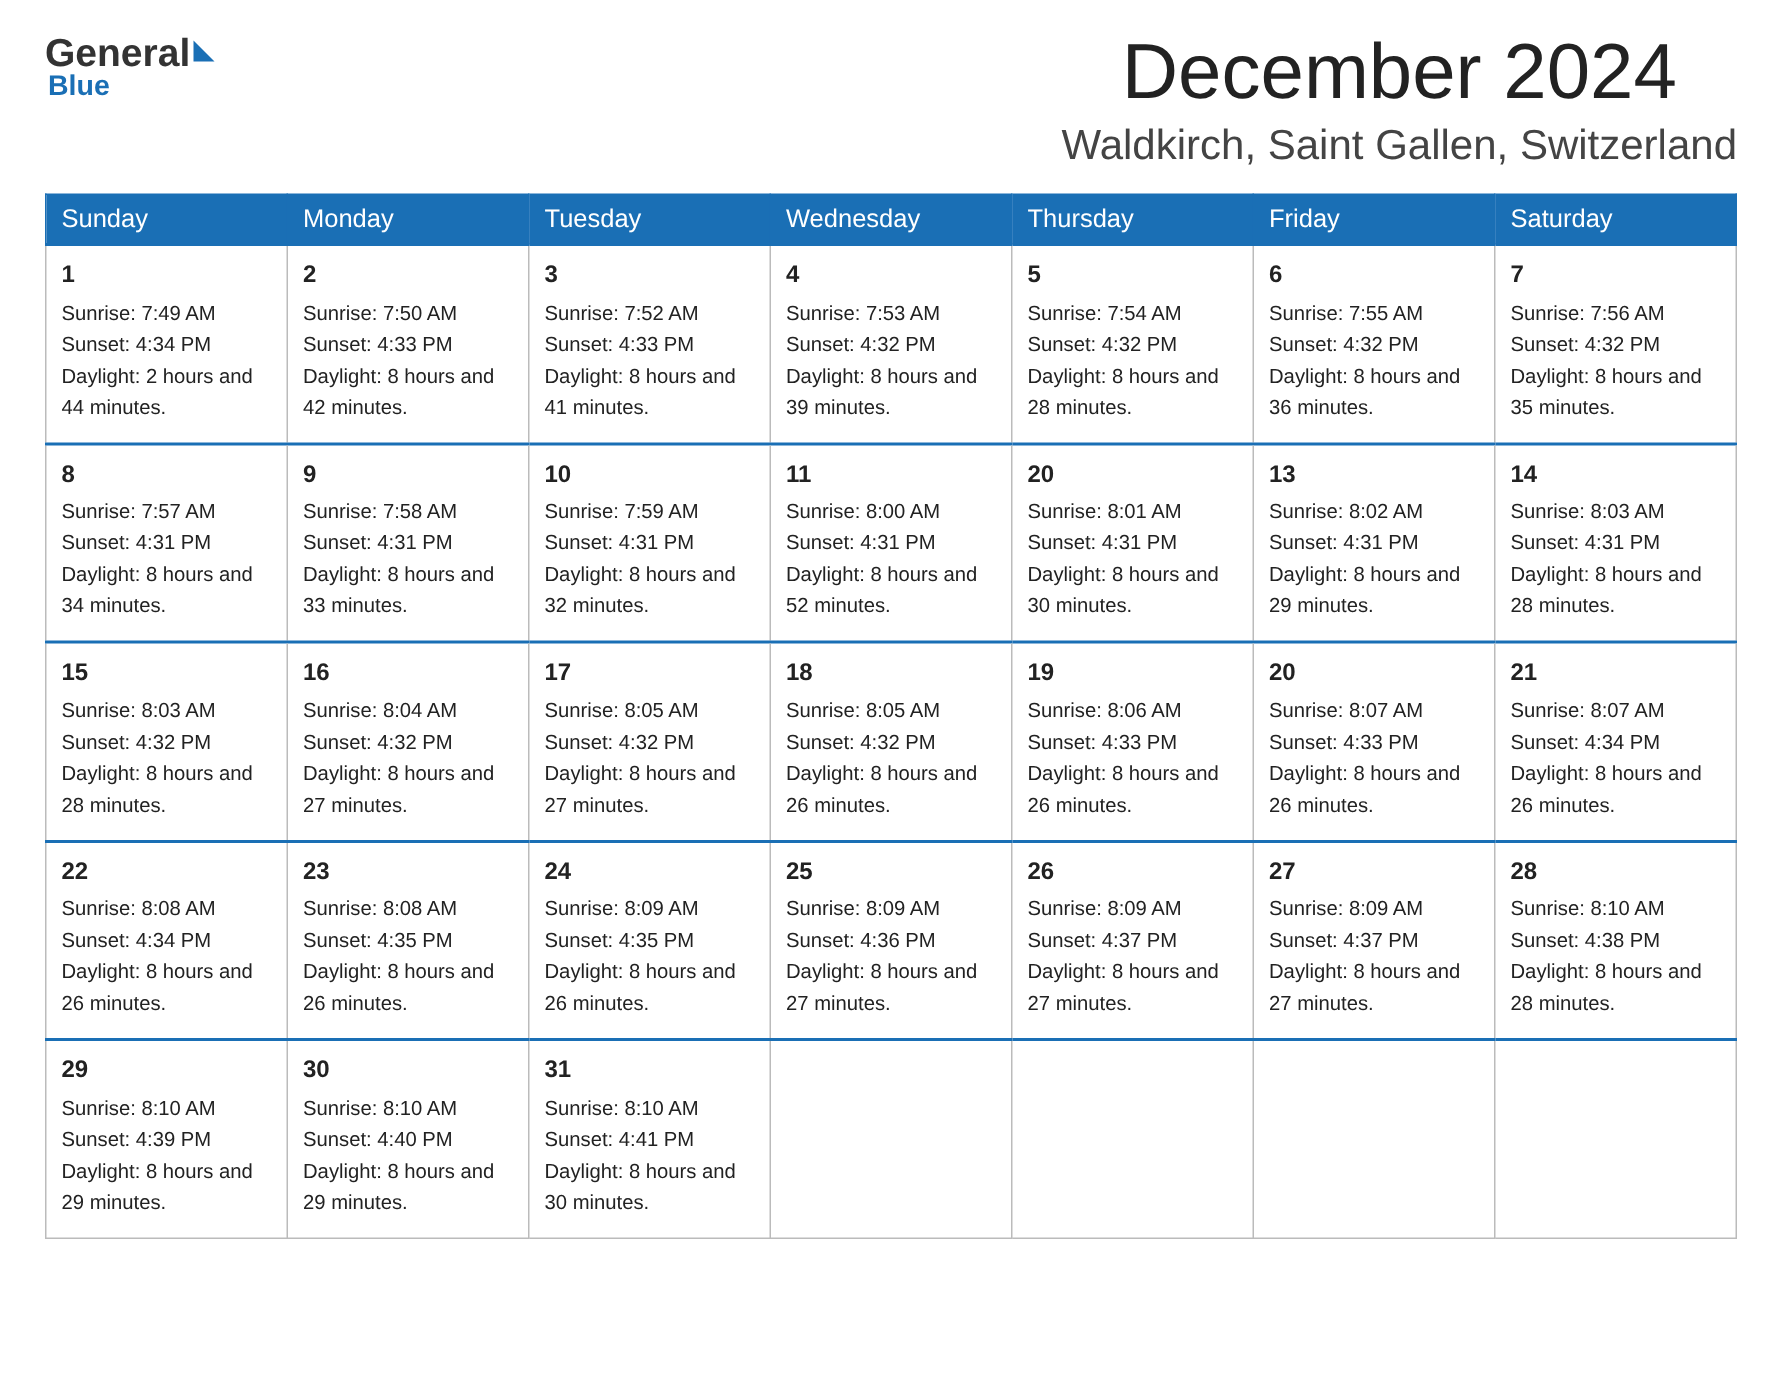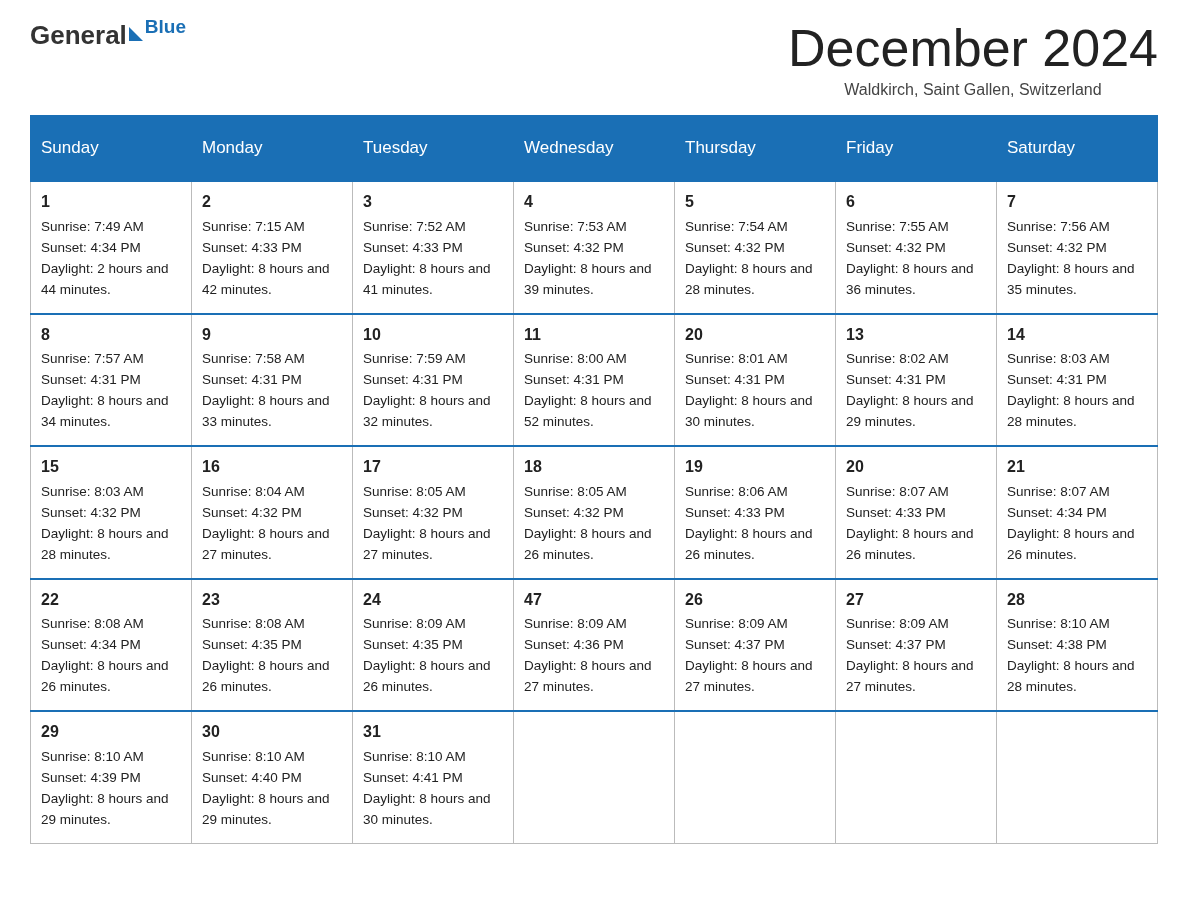--- a/index.html
+++ b/index.html
@@ -12,20 +12,21 @@
       padding: 20px 30px;
     }
     .header-area {
       display: flex;
       justify-content: space-between;
       align-items: flex-start;
       margin-bottom: 16px;
     }
     .logo-area {
       display: flex;
+      flex-direction: column;
       align-items: flex-start;
     }
     .logo-text {
       font-size: 26px;
       font-weight: bold;
       color: #333;
       display: flex;
       align-items: center;
     }
     .logo-triangle {
@@ -48,33 +49,33 @@
     .title-area {
       text-align: center;
     }
     .month-title {
       font-size: 52px;
       font-weight: normal;
       color: #222;
       line-height: 1.1;
     }
     .location-title {
-      font-size: 16px;
+      font-size: 28px;
       color: #444;
       margin-top: 4px;
     }
     .calendar-table {
       width: 100%;
       border-collapse: collapse;
       margin-top: 8px;
     }
     .calendar-table th {
       background-color: #1a6fb5;
       color: #fff;
-      padding: 22px 10px;
+      padding: 6px 10px;
       font-size: 17px;
       font-weight: normal;
       text-align: left;
       border: 1px solid #1a6fb5;
     }
     .calendar-table td {
       vertical-align: top;
       padding: 8px 10px 12px 10px;
       border: 1px solid #bbb;
       font-size: 13.5px;
@@ -117,21 +118,21 @@
       <th>Tuesday</th>
       <th>Wednesday</th>
       <th>Thursday</th>
       <th>Friday</th>
       <th>Saturday</th>
     </tr>
   </thead>
   <tbody id="calendar-body">
   <tr class="week-row">
         <td><span class="day-number">1</span><span>Sunrise: 7:49 AM</span><br><span>Sunset: 4:34 PM</span><br><span>Daylight: 2 hours and 44 minutes.</span></td>
-        <td><span class="day-number">2</span><span>Sunrise: 7:15 AM</span><br><span>Sunset: 4:33 PM</span><br><span>Daylight: 8 hours and 42 minutes.</span></td>
+        <td><span class="day-number">2</span><span>Sunrise: 7:50 AM</span><br><span>Sunset: 4:33 PM</span><br><span>Daylight: 8 hours and 42 minutes.</span></td>
         <td><span class="day-number">3</span><span>Sunrise: 7:52 AM</span><br><span>Sunset: 4:33 PM</span><br><span>Daylight: 8 hours and 41 minutes.</span></td>
         <td><span class="day-number">4</span><span>Sunrise: 7:53 AM</span><br><span>Sunset: 4:32 PM</span><br><span>Daylight: 8 hours and 39 minutes.</span></td>
         <td><span class="day-number">5</span><span>Sunrise: 7:54 AM</span><br><span>Sunset: 4:32 PM</span><br><span>Daylight: 8 hours and 28 minutes.</span></td>
         <td><span class="day-number">6</span><span>Sunrise: 7:55 AM</span><br><span>Sunset: 4:32 PM</span><br><span>Daylight: 8 hours and 36 minutes.</span></td>
         <td><span class="day-number">7</span><span>Sunrise: 7:56 AM</span><br><span>Sunset: 4:32 PM</span><br><span>Daylight: 8 hours and 35 minutes.</span></td>
       </tr>
       <tr class="week-row">
         <td><span class="day-number">8</span><span>Sunrise: 7:57 AM</span><br><span>Sunset: 4:31 PM</span><br><span>Daylight: 8 hours and 34 minutes.</span></td>
         <td><span class="day-number">9</span><span>Sunrise: 7:58 AM</span><br><span>Sunset: 4:31 PM</span><br><span>Daylight: 8 hours and 33 minutes.</span></td>
         <td><span class="day-number">10</span><span>Sunrise: 7:59 AM</span><br><span>Sunset: 4:31 PM</span><br><span>Daylight: 8 hours and 32 minutes.</span></td>
@@ -146,21 +147,21 @@
         <td><span class="day-number">17</span><span>Sunrise: 8:05 AM</span><br><span>Sunset: 4:32 PM</span><br><span>Daylight: 8 hours and 27 minutes.</span></td>
         <td><span class="day-number">18</span><span>Sunrise: 8:05 AM</span><br><span>Sunset: 4:32 PM</span><br><span>Daylight: 8 hours and 26 minutes.</span></td>
         <td><span class="day-number">19</span><span>Sunrise: 8:06 AM</span><br><span>Sunset: 4:33 PM</span><br><span>Daylight: 8 hours and 26 minutes.</span></td>
         <td><span class="day-number">20</span><span>Sunrise: 8:07 AM</span><br><span>Sunset: 4:33 PM</span><br><span>Daylight: 8 hours and 26 minutes.</span></td>
         <td><span class="day-number">21</span><span>Sunrise: 8:07 AM</span><br><span>Sunset: 4:34 PM</span><br><span>Daylight: 8 hours and 26 minutes.</span></td>
       </tr>
       <tr class="week-row">
         <td><span class="day-number">22</span><span>Sunrise: 8:08 AM</span><br><span>Sunset: 4:34 PM</span><br><span>Daylight: 8 hours and 26 minutes.</span></td>
         <td><span class="day-number">23</span><span>Sunrise: 8:08 AM</span><br><span>Sunset: 4:35 PM</span><br><span>Daylight: 8 hours and 26 minutes.</span></td>
         <td><span class="day-number">24</span><span>Sunrise: 8:09 AM</span><br><span>Sunset: 4:35 PM</span><br><span>Daylight: 8 hours and 26 minutes.</span></td>
-        <td><span class="day-number">47</span><span>Sunrise: 8:09 AM</span><br><span>Sunset: 4:36 PM</span><br><span>Daylight: 8 hours and 27 minutes.</span></td>
+        <td><span class="day-number">25</span><span>Sunrise: 8:09 AM</span><br><span>Sunset: 4:36 PM</span><br><span>Daylight: 8 hours and 27 minutes.</span></td>
         <td><span class="day-number">26</span><span>Sunrise: 8:09 AM</span><br><span>Sunset: 4:37 PM</span><br><span>Daylight: 8 hours and 27 minutes.</span></td>
         <td><span class="day-number">27</span><span>Sunrise: 8:09 AM</span><br><span>Sunset: 4:37 PM</span><br><span>Daylight: 8 hours and 27 minutes.</span></td>
         <td><span class="day-number">28</span><span>Sunrise: 8:10 AM</span><br><span>Sunset: 4:38 PM</span><br><span>Daylight: 8 hours and 28 minutes.</span></td>
       </tr>
       <tr class="week-row">
         <td><span class="day-number">29</span><span>Sunrise: 8:10 AM</span><br><span>Sunset: 4:39 PM</span><br><span>Daylight: 8 hours and 29 minutes.</span></td>
         <td><span class="day-number">30</span><span>Sunrise: 8:10 AM</span><br><span>Sunset: 4:40 PM</span><br><span>Daylight: 8 hours and 29 minutes.</span></td>
         <td><span class="day-number">31</span><span>Sunrise: 8:10 AM</span><br><span>Sunset: 4:41 PM</span><br><span>Daylight: 8 hours and 30 minutes.</span></td>
         <td></td>
         <td></td>

